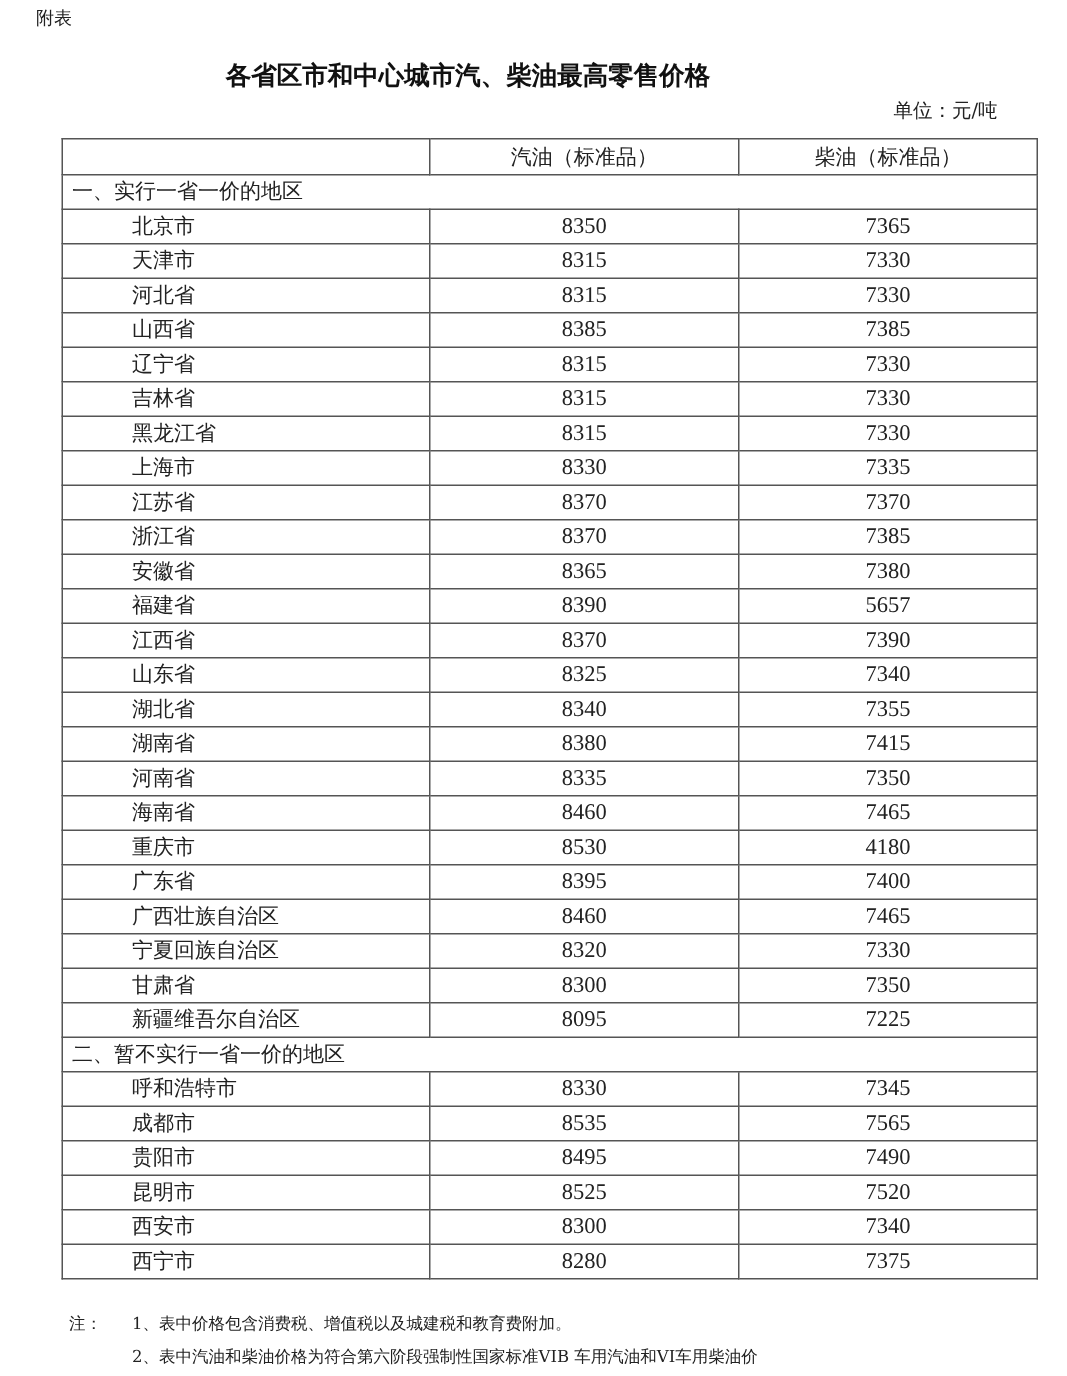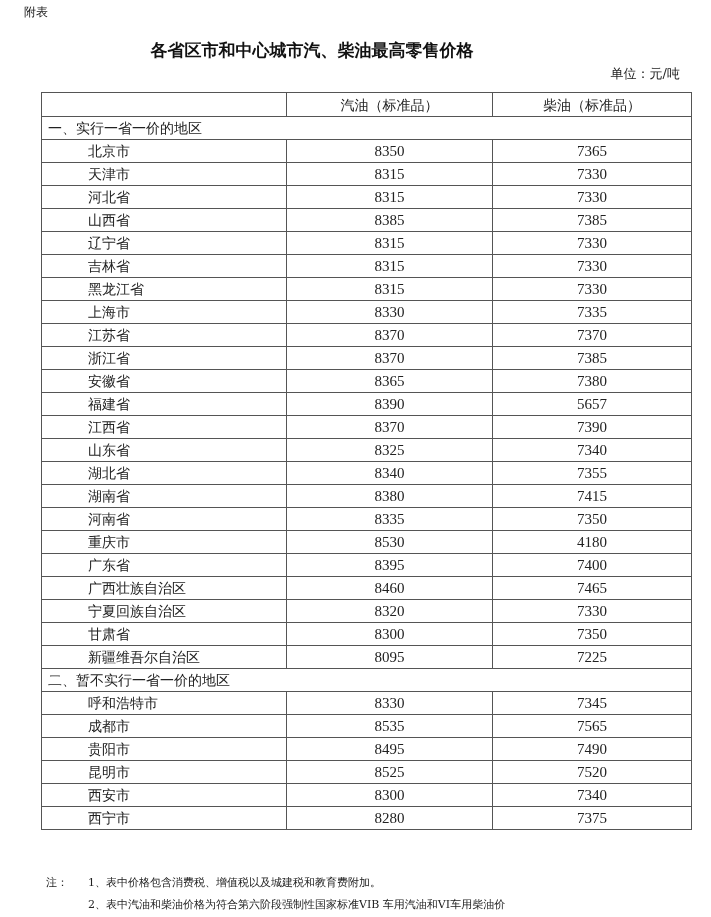--- a/index.html
+++ b/index.html
@@ -1,21 +1,21 @@
 <!DOCTYPE html>
 <html><head>
 <meta charset="utf-8">
 <style>
   html, body { margin:0; padding:0; background:#ffffff; }
   body { width:711px; height:917px; position:relative; overflow:hidden;
          font-family:"DejaVu Serif","Liberation Serif",serif; color:#222; }
   .fubiao { position:absolute; left:24px; top:4px; font-size:12px; }
   .title { position:absolute; left:0; width:624px; top:39px; text-align:center;
            font-family:"DejaVu Sans","Liberation Sans",sans-serif; font-size:17px; font-weight:bold; color:#111; }
-  .unit { position:absolute; right:31px; top:65px; font-size:13px; }
+  .unit { position:absolute; right:46px; top:65px; font-size:13px; }
   table { position:absolute; left:41px; top:92px; width:650px; border-collapse:collapse; table-layout:fixed; }
   td { border:1px solid #555; height:22.6px; padding:0; font-size:14px; line-height:22px; box-sizing:border-box; }
   td.name { padding-left:46px; }
   td.num { text-align:center; font-family:"Liberation Serif",serif; font-size:15px; }
   td.section { padding-left:6px; }
   tr.head td { height:24px; text-align:center; }
   .col1 { width:245px; } .col2 { width:206px; } .col3 { width:199px; }
   .notes { position:absolute; left:46px; top:872px; font-size:11px; line-height:22px; }
   .notes .line2 { padding-left:42px; }
   .notes .lbl { display:inline-block; width:42px; }
@@ -121,20 +121,25 @@
         <td class="name">湖南省</td>
         <td class="num">8380</td>
         <td class="num">7415</td>
       </tr>
       <tr>
         <td class="name">河南省</td>
         <td class="num">8335</td>
         <td class="num">7350</td>
       </tr>
       <tr>
+        <td class="name">海南省</td>
+        <td class="num">8460</td>
+        <td class="num">7465</td>
+      </tr>
+      <tr>
         <td class="name">重庆市</td>
         <td class="num">8530</td>
         <td class="num">4180</td>
       </tr>
       <tr>
         <td class="name">广东省</td>
         <td class="num">8395</td>
         <td class="num">7400</td>
       </tr>
       <tr>

